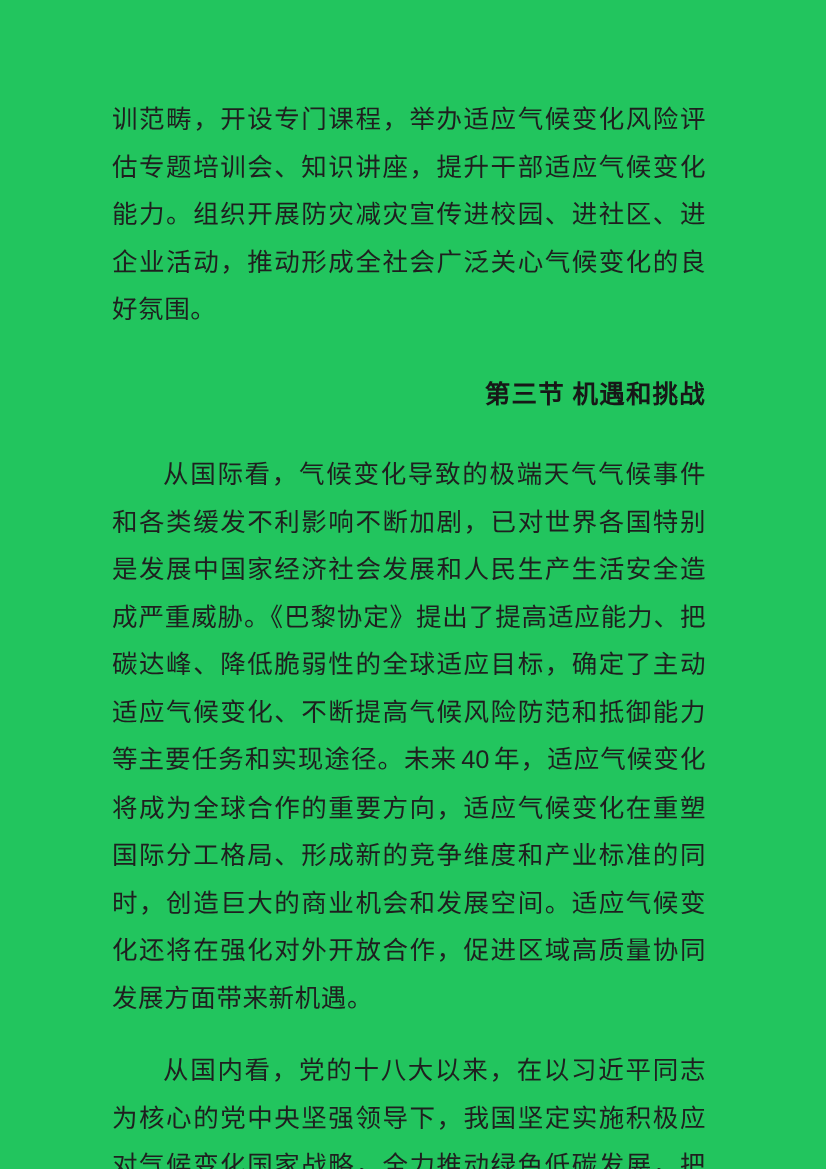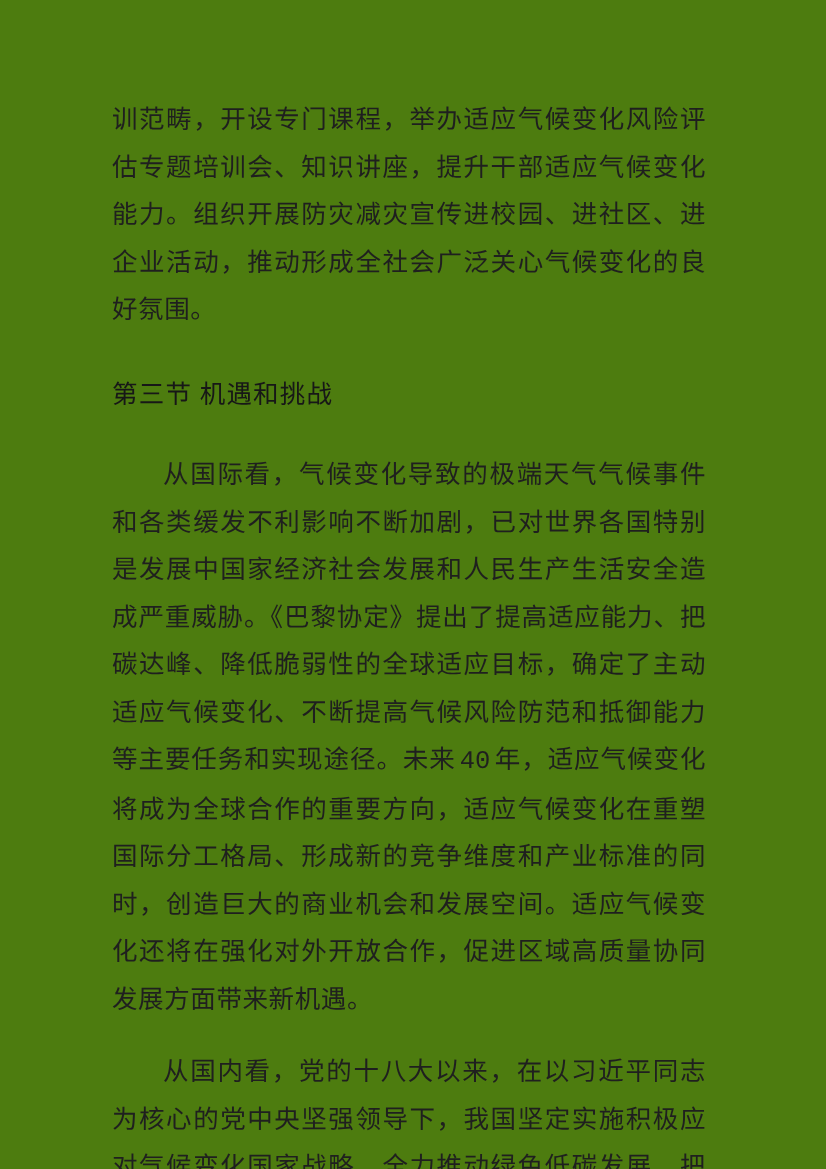--- a/index.html
+++ b/index.html
@@ -7,21 +7,21 @@
     margin: 0;
     padding: 0;
     background: #ffffff;
   }
 
   .page {
     position: relative;
     width: 826px;
     height: 1169px;
     margin: 0 auto;
-    background: #4d7c0f;
+    background: #22c55e;
     overflow: hidden;
     font-family: "Liberation Serif", "DejaVu Serif", serif;
     color: #1d1d1d;
     box-sizing: border-box;
   }
 
   
   .content {
     position: absolute;
     left: 112px;
@@ -52,29 +52,29 @@
 
   
   .gap-before-heading { height: 37px; }
   .gap-after-heading  { height: 33px; }
   .gap-between-paras  { height: 25px; }
 
   .section-heading {
     margin: 0;
     font-size: 25.5px;
     line-height: 47.5px;
-    font-weight: normal;
-    text-align: left;
+    font-weight: bold;
+    text-align: right;
     letter-spacing: 1.2px;
     color: #171717;
   }
 
   
   .num {
-    font-family: Liberation Mono, monospace;
+    font-family: Liberation Sans, sans-serif;
     padding: 0 0.16em;
     letter-spacing: 0;
   }
 </style>
 </head>
 <body>
 
 <div class="page">
 
   <div class="content">

